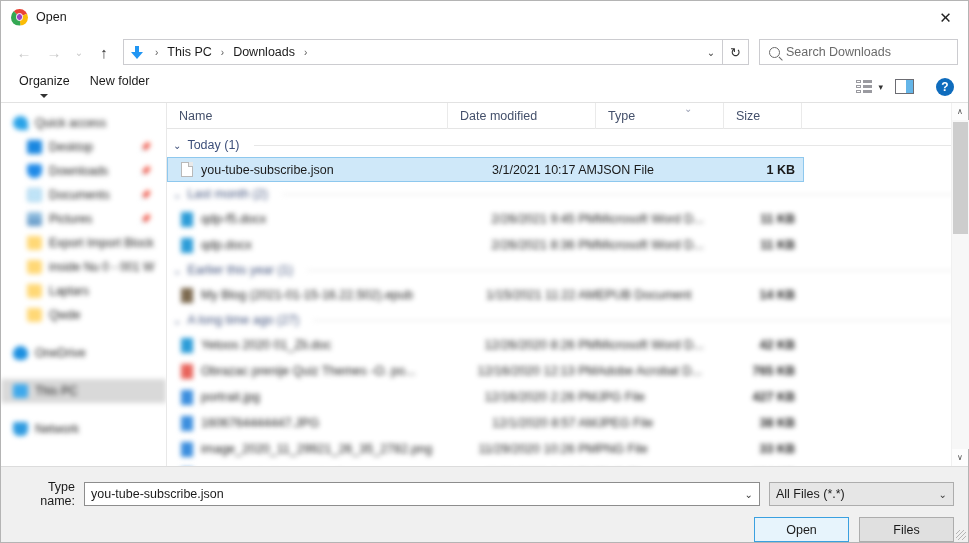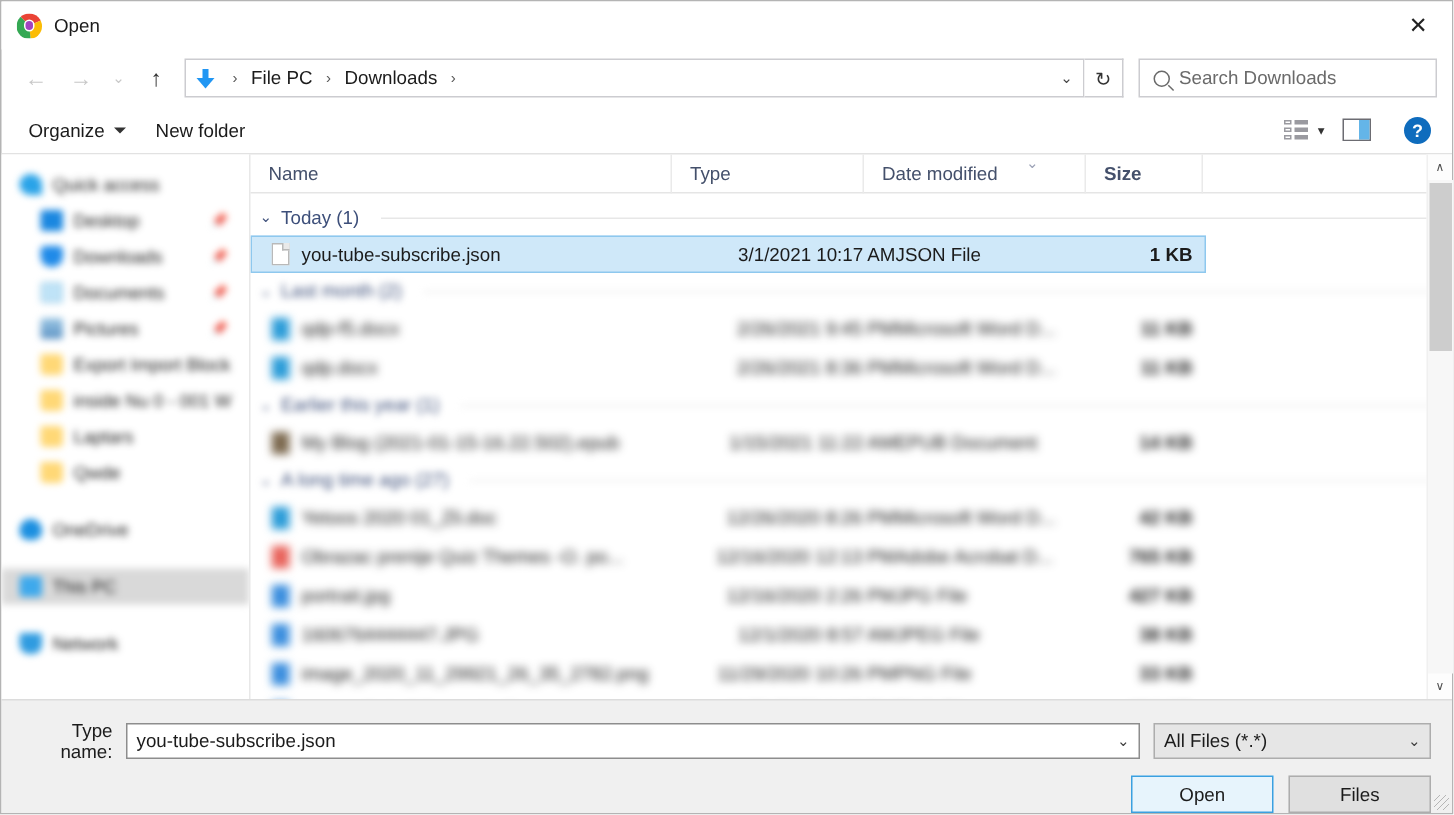--- a/index.html
+++ b/index.html
@@ -58,21 +58,21 @@
   .search-glass { width:11px; height:11px; border:1.4px solid #6a6a6a; border-radius:50%;
                   position:relative; flex:0 0 11px; }
   .search-glass::after { content:""; position:absolute; right:-4px; bottom:-3px;
                          width:5px; height:1.4px; background:#6a6a6a; transform:rotate(45deg); }
   .search-ph { color:#6a6a6a; font-size:12.5px; }
 
   
   .cmdbar { height:32px; flex:0 0 32px; display:flex; align-items:center;
             border-bottom:1px solid #e2e2e2; padding:0 8px; }
   .cmd-item { display:flex; align-items:center; gap:6px; padding:0 10px; height:26px;
-              font-size:12.5px; color:#1b1b1b; }
+              font-size:12.5px; color:#1b1b1b;flex-direction:column; }
   .caret-dn { width:0;height:0;border-left:4px solid transparent;border-right:4px solid transparent;
               border-top:4px solid #333; }
   .cmd-right { margin-left:auto; display:flex; align-items:center; gap:4px; padding-right:6px; }
   .view-icon { width:16px; height:13px; display:grid; grid-template-columns:5px 1fr;
                grid-template-rows:repeat(3,1fr); gap:1.5px; }
   .view-icon i { display:block; background:#9a9aa0; }
   .view-icon i.sq { border:1px solid #9a9aa0; background:#fff; }
   .pane-icon { width:19px; height:15px; border:1.6px solid #6c6c72; display:flex; }
   .pane-icon .l { flex:1; background:#fff; }
   .pane-icon .r { width:7px; background:#64b5e8; }
@@ -109,21 +109,21 @@
               border-left:1px solid #e8e8e8; position:relative; }
   .colhead { height:26px; flex:0 0 26px; display:flex; align-items:center;
              border-bottom:1px solid #e5e5e5; position:relative; }
   .sort-caret { position:absolute; left:517px; top:0px; font-size:10px; color:#9aa0b5; }
   .ch { font-size:12.5px; color:#44506b; padding-left:12px; position:relative; height:26px;
         display:flex; align-items:center; }
   .ch + .ch { border-left:1px solid #eaeaea; }
   .ch.name  { width:280px; flex:0 0 280px;text-align:right; }
   .ch.date  { width:148px; flex:0 0 148px; }
   .ch.type  { width:128px; flex:0 0 128px; }
-  .ch.size  { width:78px;  flex:0 0 78px;font-weight:bold; }
+  .ch.size  { width:78px;  flex:0 0 78px; }
   .ch.blank { flex:1; }
 
   .listarea { flex:1; overflow:hidden; position:relative; padding-top:4px; }
 
   .group { display:flex; align-items:center; gap:6px; height:24px; padding-left:6px; }
   .group .gchev { font-size:10px; color:#3d4f7a; }
   .group .gtext { font-size:12.5px; color:#3d4f7a; white-space:nowrap; }
   .group .grule { flex:1; height:1px; background:#e7e7e7; margin:0 12px 0 8px; }
   .group.blurred { filter: blur(2.6px); }
 
@@ -201,21 +201,21 @@
     <div class="navbtn up">↑</div>
 
     <div class="crumbbar">
       <div class="crumb-icon">
         <div class="dl-arrow">
             <div class="stem"></div>
             <div class="head"></div>
           </div>
       </div>
       <div class="crumb-sep">›</div>
-      <div class="crumb">File PC</div>
+      <div class="crumb">This PC</div>
       <div class="crumb-sep">›</div>
       <div class="crumb">Downloads</div>
       <div class="crumb-sep">›</div>
       <div class="crumb-flex"></div>
       <div class="crumb-caret">⌄</div>
     </div>
     <div class="refresh-btn">↻</div>
 
     <div class="searchbox">
       <div class="search-glass"></div>
@@ -307,22 +307,22 @@
         <div class="nav-item root">
           <span class="nav-ico ico-network"></span>
           <span class="nav-label">Network</span>
         </div>
       </div>
 
     <div class="filepane">
       <div class="colhead">
         <div class="sort-caret">⌄</div>
         <div class="ch name">Name</div>
+        <div class="ch date">Date modified</div>
         <div class="ch type">Type</div>
-        <div class="ch date">Date modified</div>
         <div class="ch size">Size</div>
         <div class="ch blank"></div>
       </div>
 
       <div class="listarea">
           <div class="group">
             <span class="gchev">⌄</span>
             <span class="gtext">Today (1)</span>
             <span class="grule"></span>
           </div>

